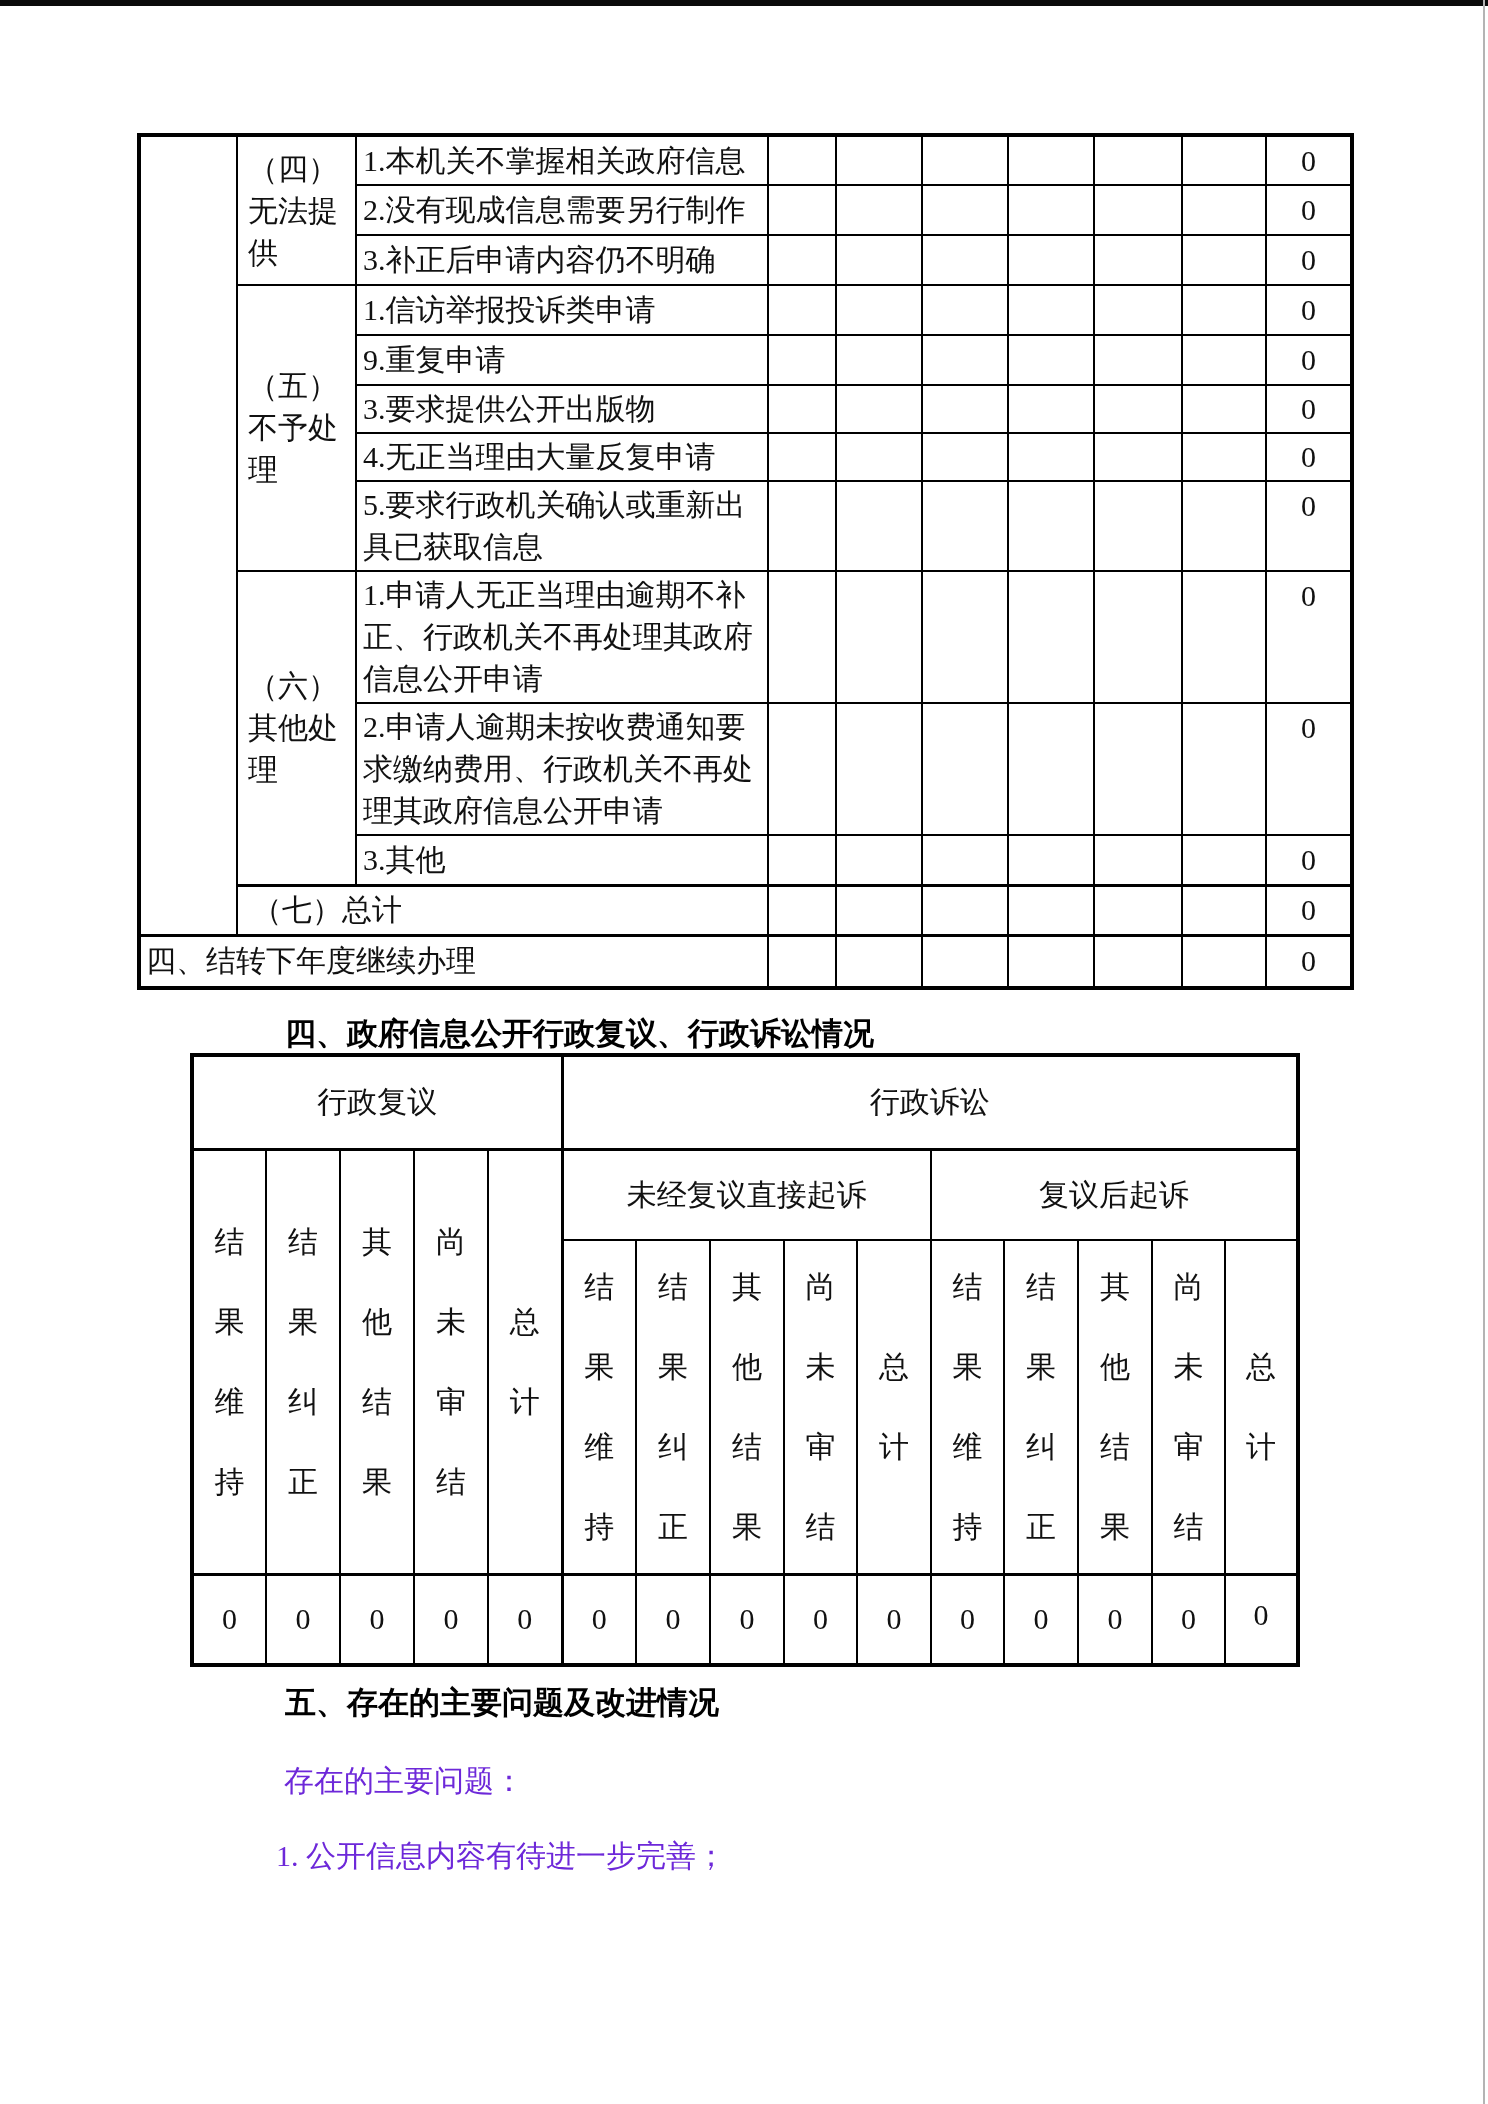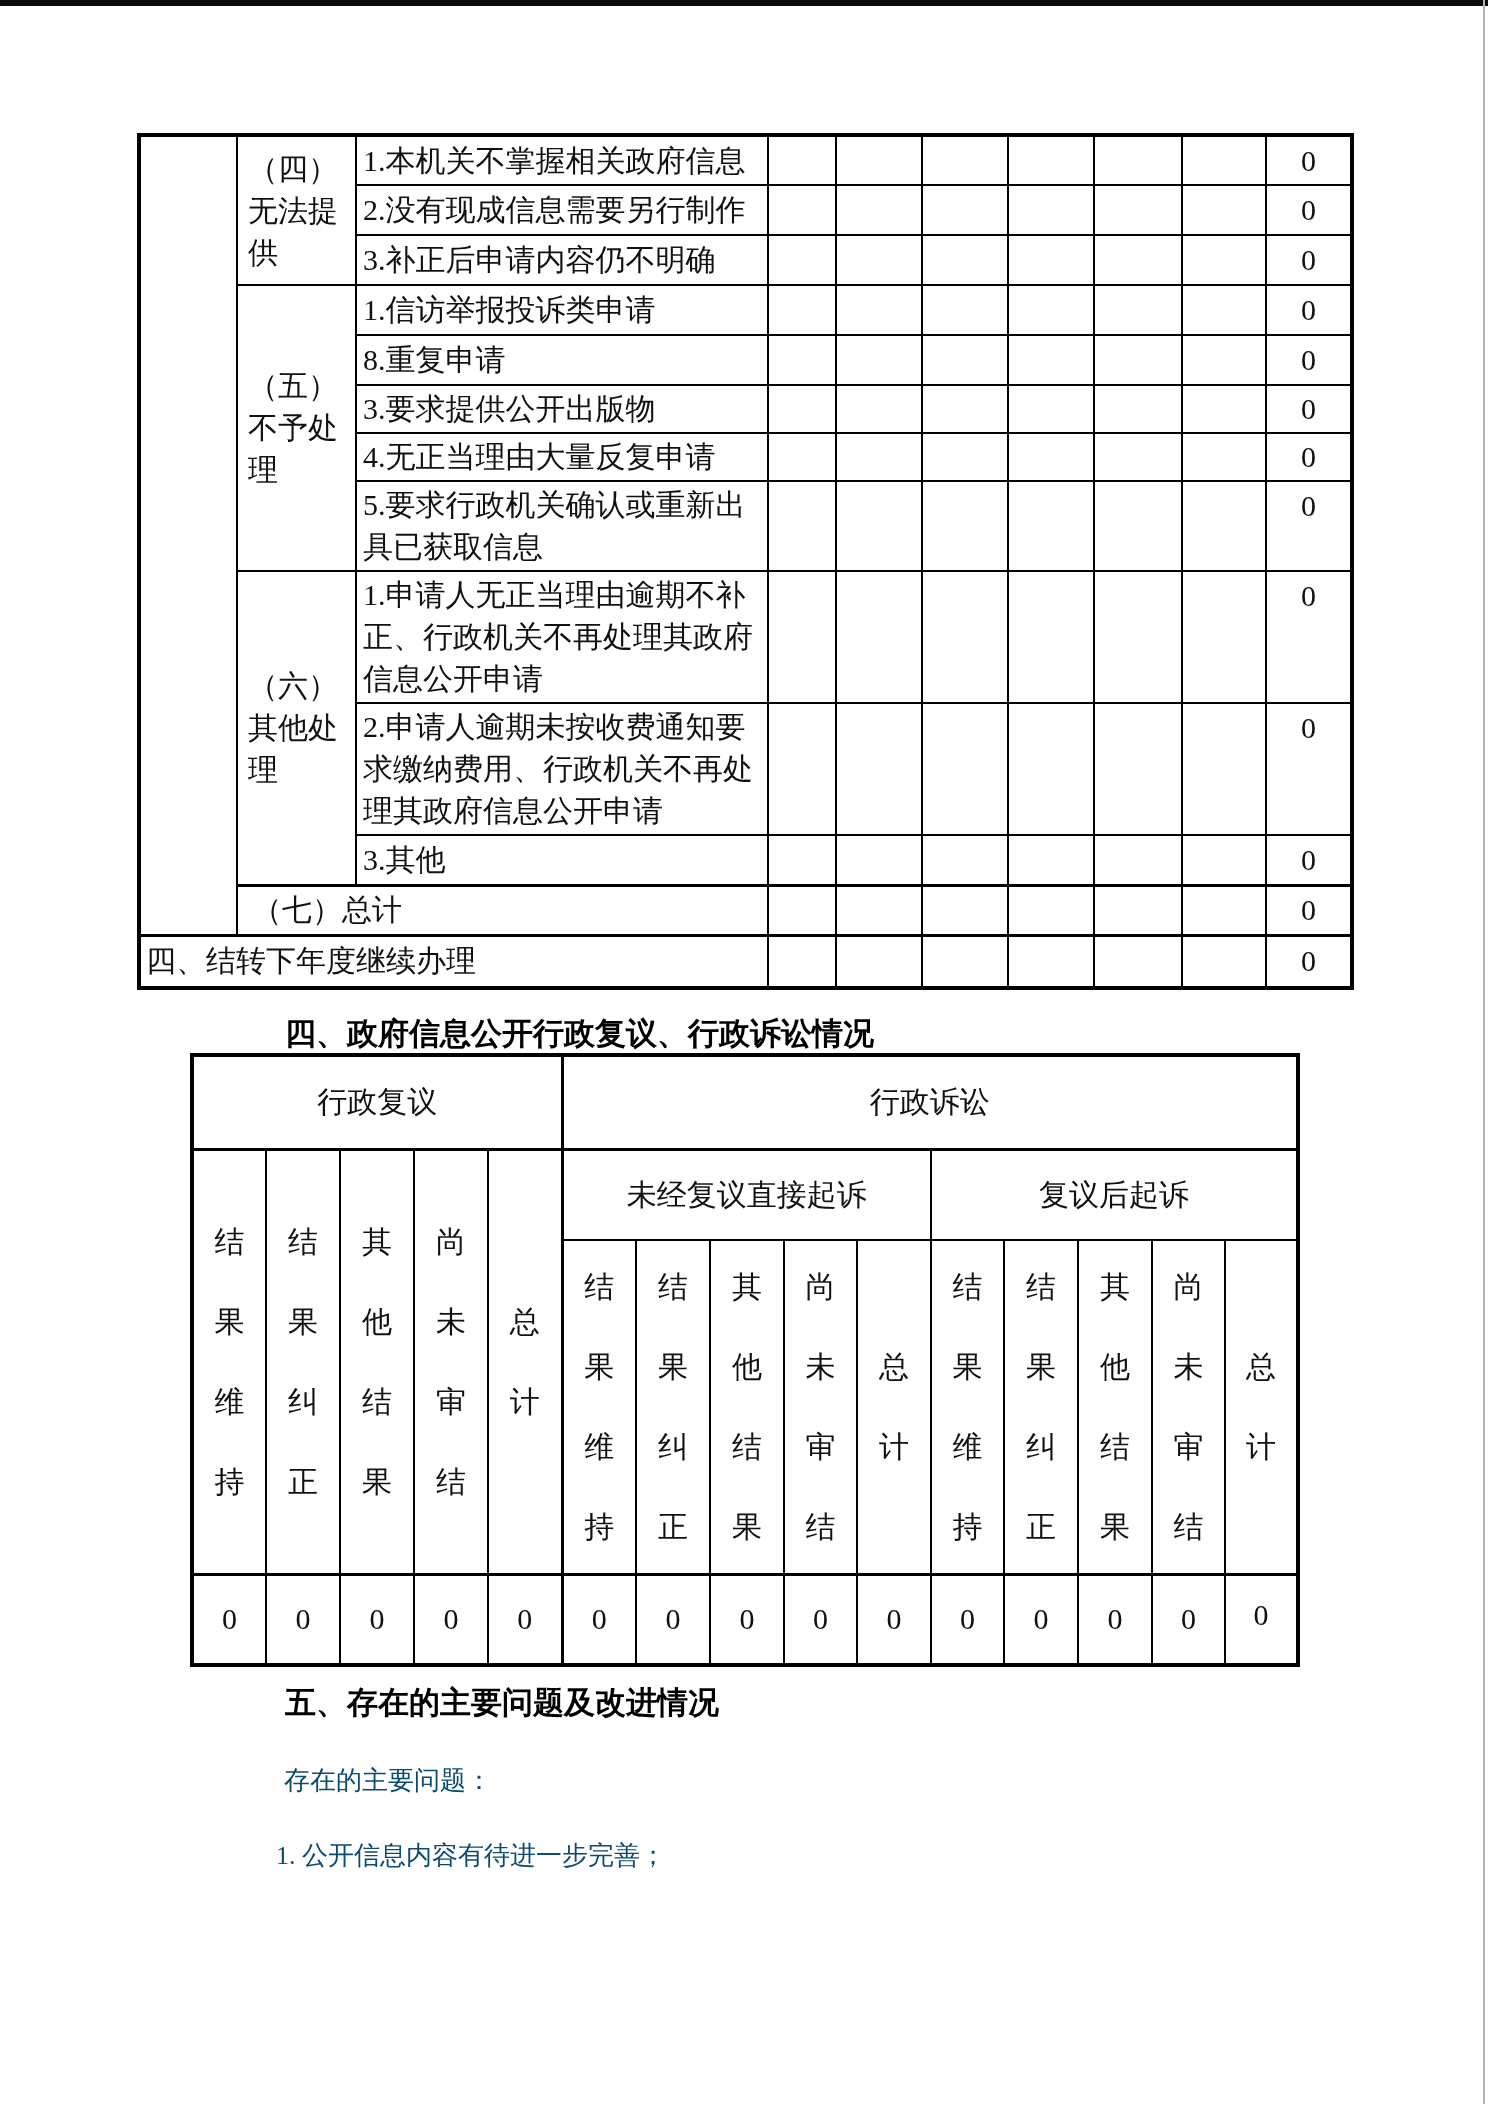--- a/index.html
+++ b/index.html
@@ -25,21 +25,21 @@
   
   #t2{position:absolute;left:190px;top:1053px;width:1106px;border:4px solid #000;}
   #t2 td{text-align:center;}
   #t2 tr.h1 td{border-bottom:3px solid #000;}
   #t2 tr.dr td{border-top:3px solid #000;}
   #t2 td.divl{border-left:3px solid #000;}
   .vchar{line-height:80px;font-size:30px;}
 
   .heading{position:absolute;font-family:"Liberation Sans","DejaVu Sans",sans-serif;
            font-weight:bold;font-size:31px;line-height:34px;color:#000;white-space:nowrap;}
-  .para{position:absolute;font-size:26px;line-height:34px;color:#0c4a6e;white-space:nowrap;}
+  .para{position:absolute;font-size:30px;line-height:34px;color:#6d28d9;white-space:nowrap;}
 </style>
 </head>
 <body>
 
 <div id="page">
   <div id="topbar"></div>
   <div id="rightedge"></div>
 
   <table id="t1">
     <colgroup>
@@ -92,21 +92,21 @@
       <td class="c3">1.信访举报投诉类申请</td>
       <td></td>
           <td></td>
           <td></td>
           <td></td>
           <td></td>
           <td></td>
       <td class="val">0</td>
     </tr>
     <tr style="height:50px">
-      <td class="c3">8.重复申请</td>
+      <td class="c3">9.重复申请</td>
       <td></td>
           <td></td>
           <td></td>
           <td></td>
           <td></td>
           <td></td>
       <td class="val">0</td>
     </tr>
     <tr style="height:34px">
       <td class="c3">3.要求提供公开出版物</td>

